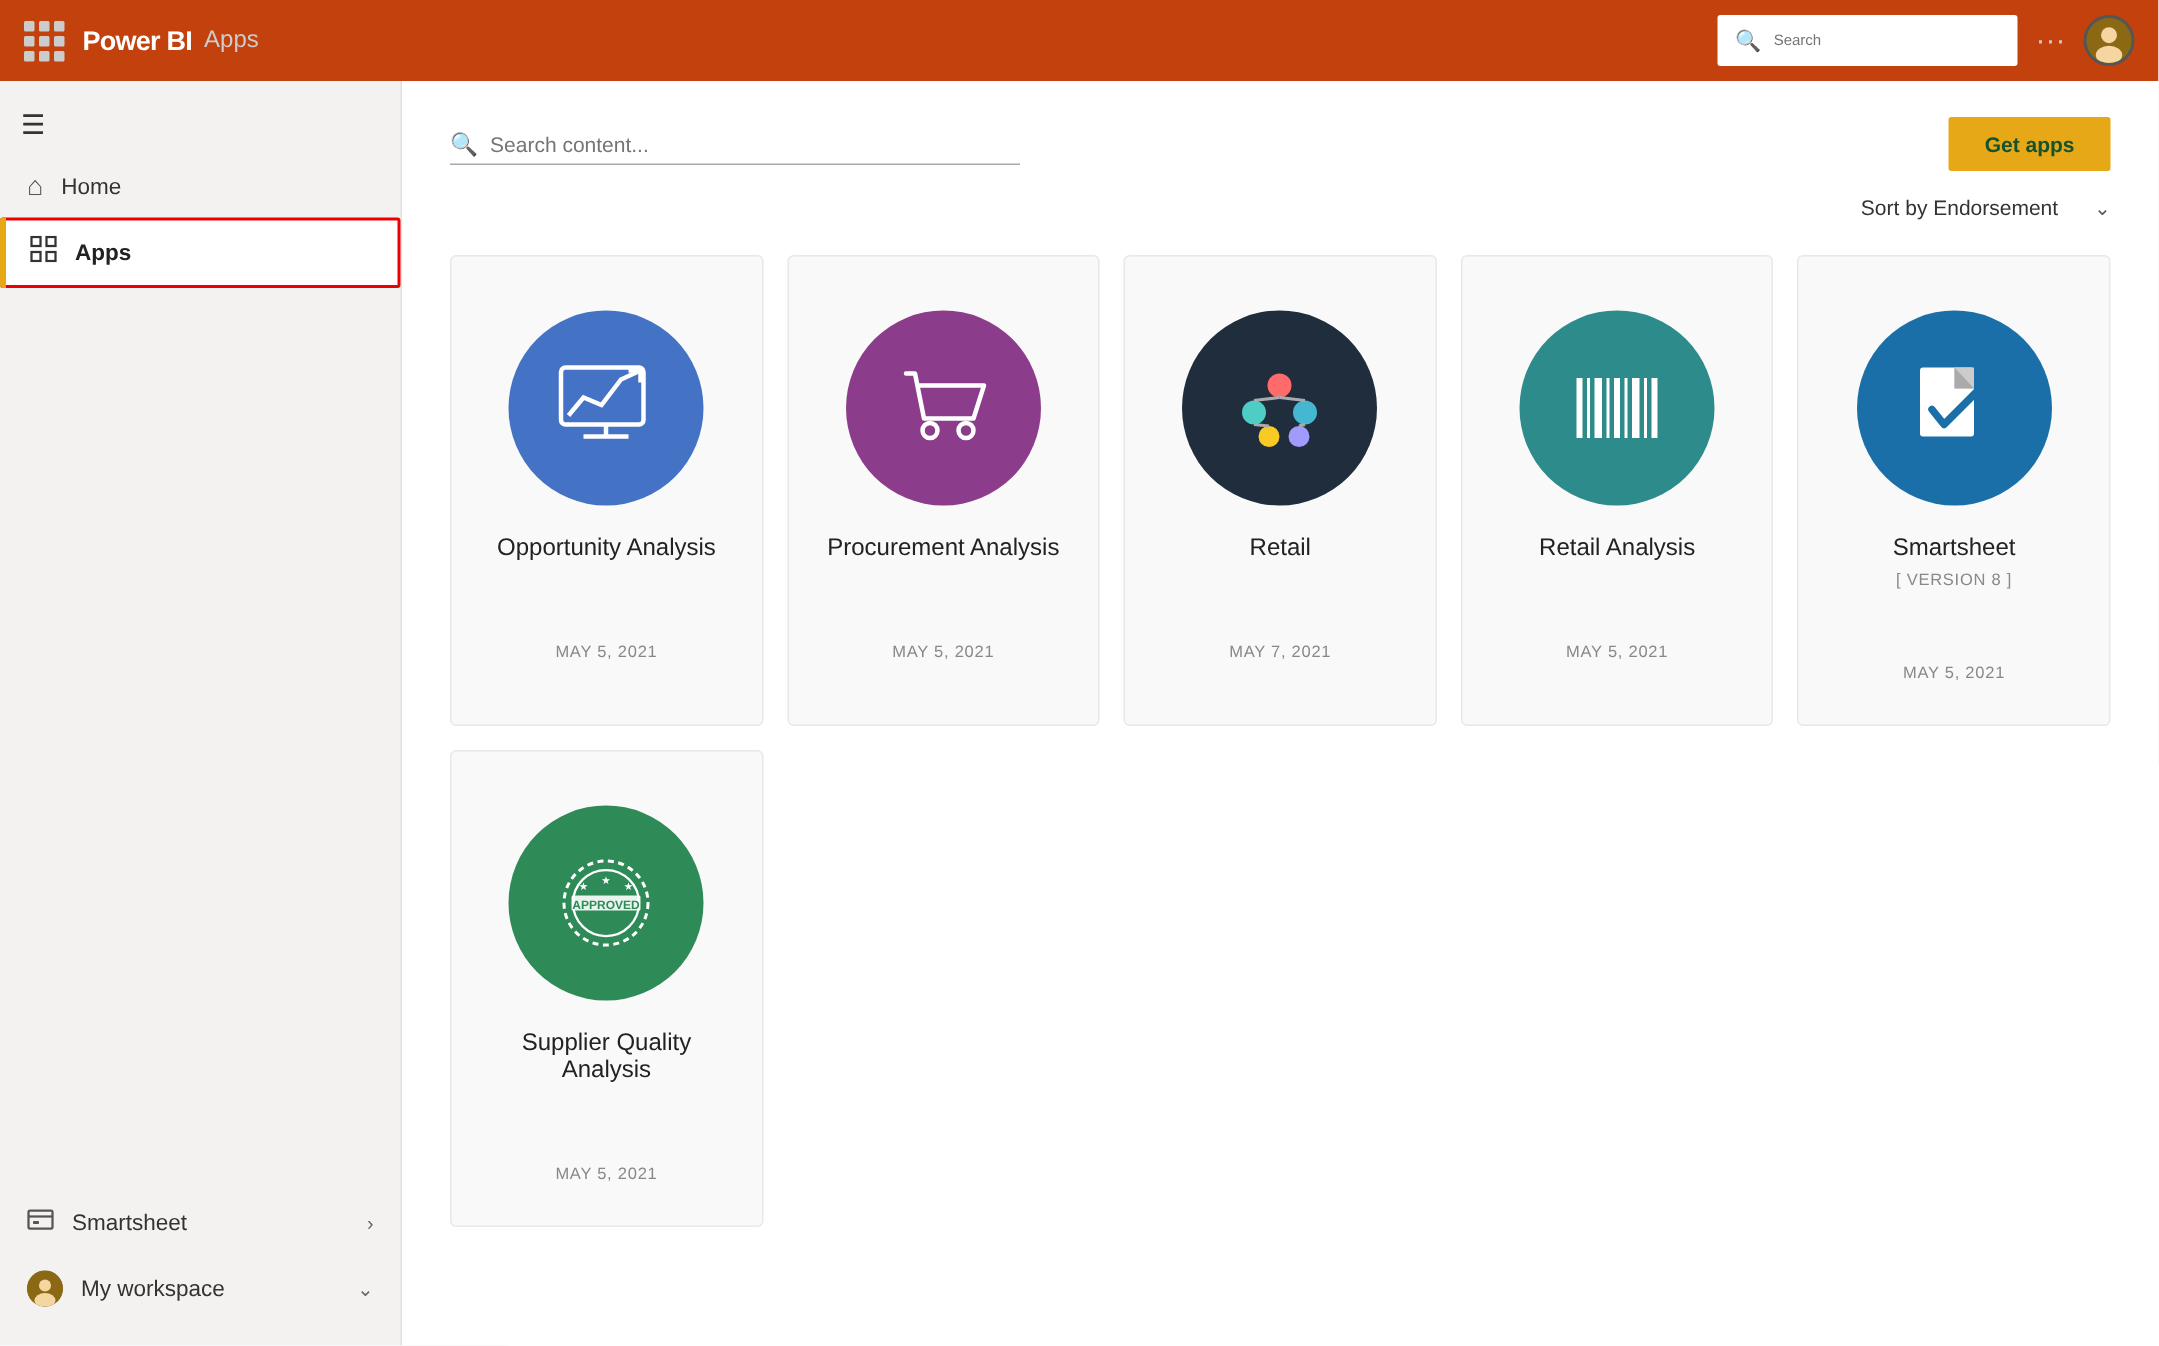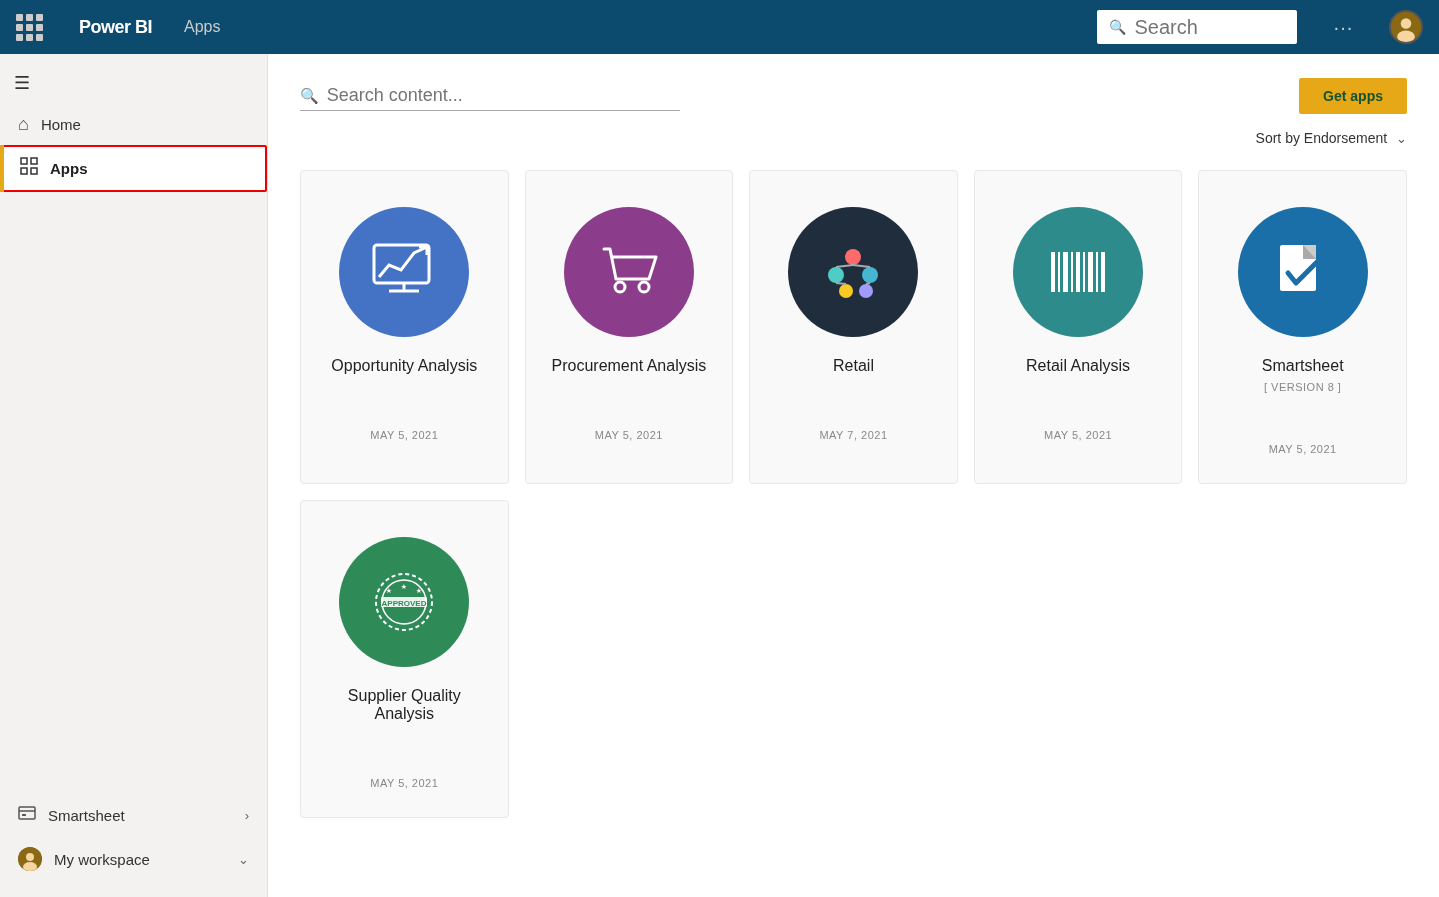--- a/index.html
+++ b/index.html
@@ -1,26 +1,26 @@
 <!DOCTYPE html>
 <html><head>
   <meta charset="utf-8">
   <style>
     * { box-sizing: border-box; margin: 0; padding: 0; }
     body { font-family: 'Segoe UI', Arial, sans-serif; background: #f3f2f1; height: 897px; width: 1439px; overflow: hidden; display: flex; flex-direction: column; }
 
     
     .navbar {
-      background: #0c4a6e;
+      background: #c2410c;
       height: 54px;
       display: flex;
       align-items: center;
       padding: 0 16px;
       flex-shrink: 0;
-      gap: 28px;
+      gap: 4px;
     }
     .navbar-dots {
       display: grid;
       grid-template-columns: repeat(3,7px);
       gap: 3px;
       margin-right: 8px;
     }
     .navbar-dots span {
       width: 7px; height: 7px;
       background: #ccc;
@@ -46,21 +46,21 @@
       display: flex;
       align-items: center;
       padding: 0 12px;
       height: 34px;
       width: 200px;
       gap: 8px;
     }
     .navbar-search input {
       border: none;
       outline: none;
-      font-size: 20px;
+      font-size: 10px;
       color: #333;
       width: 100%;
       background: transparent;
     }
     .navbar-search-icon { color: #666; font-size: 14px; }
     .navbar-more {
       color: #ccc;
       font-size: 20px;
       cursor: pointer;
       padding: 4px 8px;
@@ -174,42 +174,42 @@
       display: flex;
       align-items: center;
       gap: 8px;
       border-bottom: 1px solid #aaa;
       padding: 4px 0;
       width: 380px;
     }
     .content-search input {
       border: none;
       outline: none;
-      font-size: 18px;
+      font-size: 14px;
       color: #8b5cf6;
       width: 100%;
       background: transparent;
     }
     .content-search-icon { color: #888; font-size: 15px; }
     .get-apps-btn {
       background: #e6a817;
       color: #14532d;
       border: none;
       padding: 10px 24px;
       font-size: 14px;
       font-weight: 600;
       border-radius: 2px;
       cursor: pointer;
     }
     .sort-row {
       display: flex;
       justify-content: flex-end;
       align-items: center;
       margin-bottom: 24px;
-      gap: 9px;
+      gap: 24px;
       font-size: 14px;
       color: #333;
       cursor: pointer;
     }
     .sort-chevron { font-size: 13px; color: #555; }
 
     
     .apps-grid {
       display: grid;
       grid-template-columns: repeat(5, 1fr);

